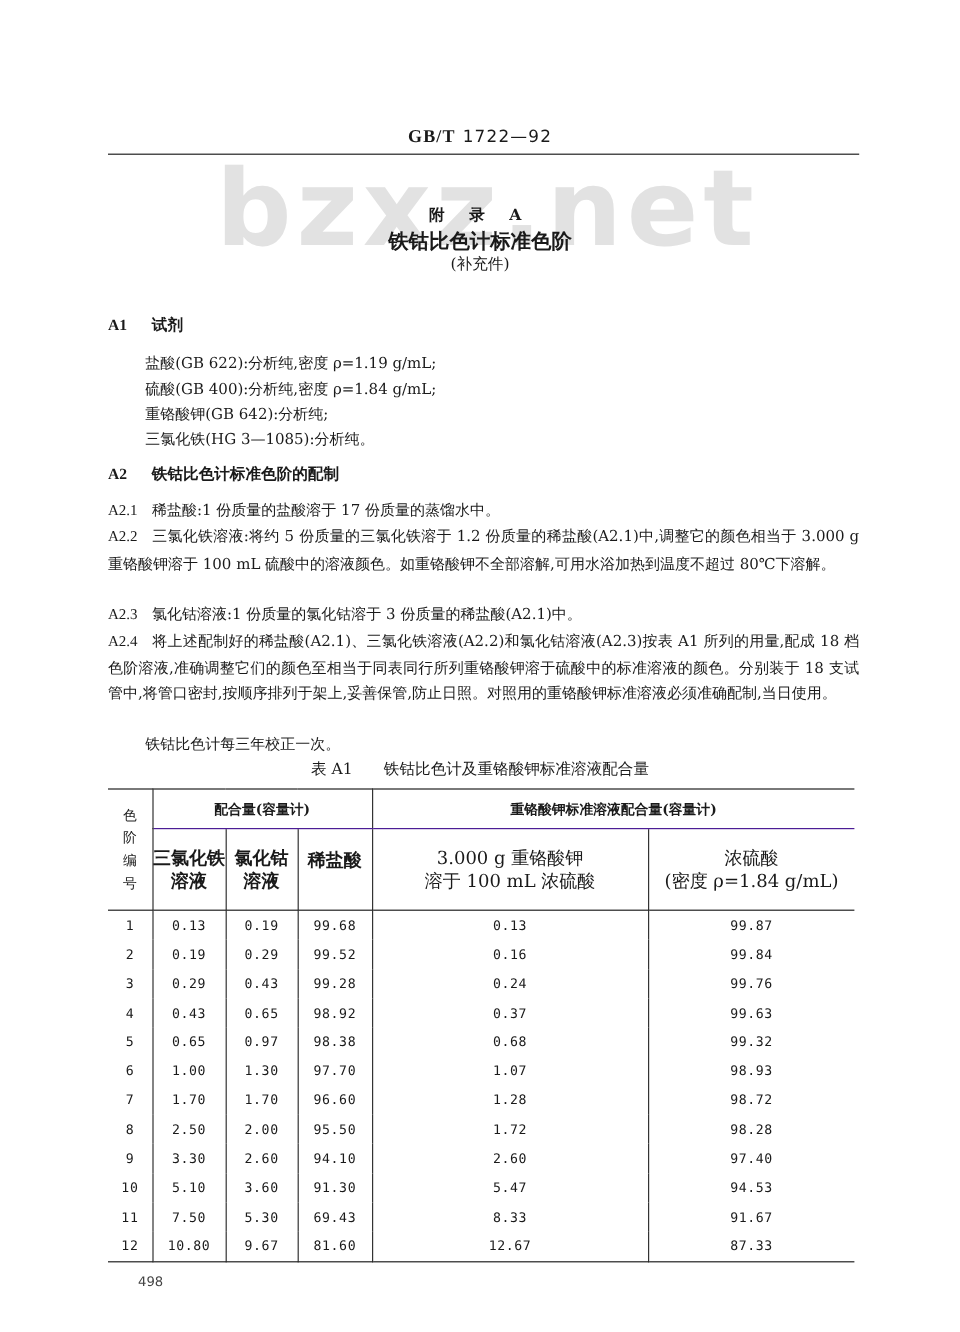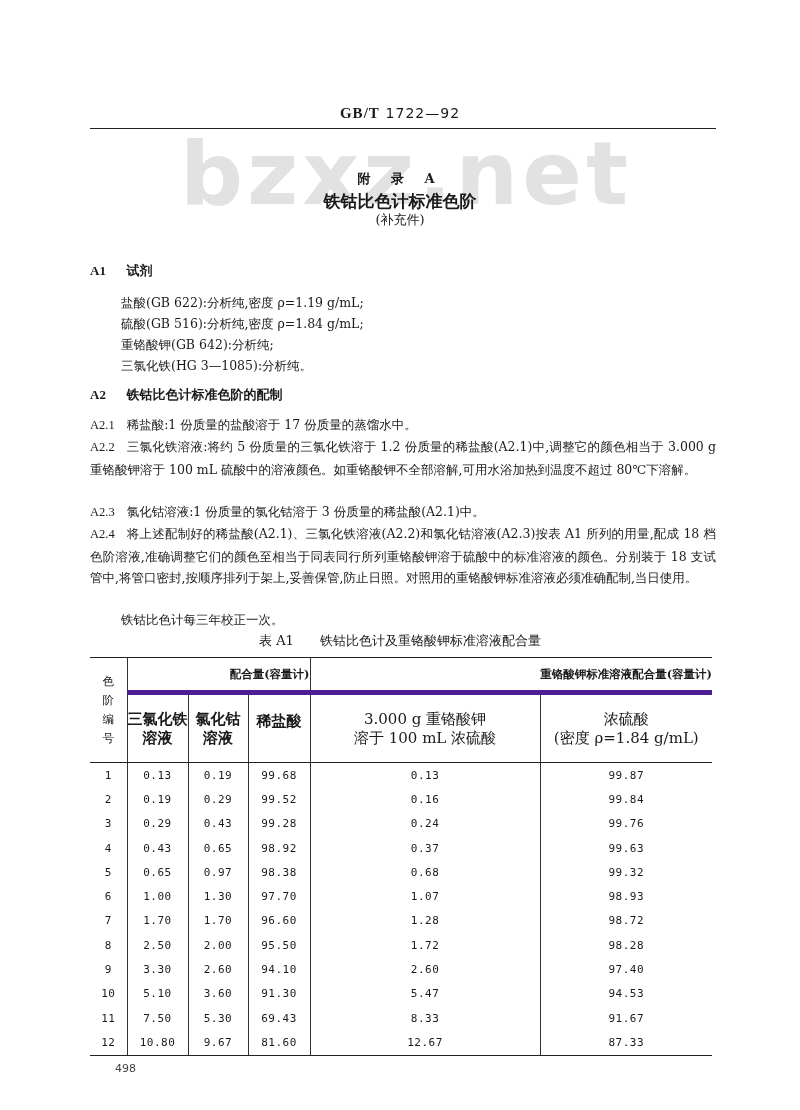--- a/index.html
+++ b/index.html
@@ -24,21 +24,21 @@
   .clause-no { font-family: "Liberation Serif", serif; margin-right: 12px; }
   .indent { left: 121px; font-family: Liberation Serif, serif; }
   .table-caption { left: 0; width: 800px; text-align: center; top: 632px; font-size: 13px; }
   .table-caption .cap-no { margin-right: 26px; }
 
   table.data { position: absolute; left: 90px; top: 657px; width: 622px; border-collapse: collapse;
                font-size: 11.5px; table-layout: fixed; }
   table.data td, table.data th { border-left: 1px solid #333; border-right: 1px solid #333;
                text-align: center; padding: 0; font-weight: normal; }
   table.data thead tr:first-child th { border-top: 1.8px solid #222; }
-  table.data th.hd-group { border-bottom: 5px solid #4c1d95; height: 32px; font-weight: bold; font-size: 11.5px; text-align: right; }
+  table.data th.hd-group { border-bottom: 1px solid #4c1d95; height: 32px; font-weight: bold; font-size: 11.5px; }
   table.data th.hd-col { height: 50px; border-bottom: 1.6px solid #222; line-height: 19px; font-size: 15px; }
   table.data th.hd-col.bold { font-weight: bold; }
   table.data th.hd-vert { border-left: none; border-bottom: 1.6px solid #222; line-height: 19px; font-weight: normal; }
   table.data td { height: 24.3px; font-family: "DejaVu Sans Mono", "Liberation Mono", monospace; font-size: 11px; letter-spacing: 0.5px; }
   table.data td.first { border-left: none; }
   table.data tr td:last-child, table.data tr th:last-child { border-right: none; }
   table.data tbody tr:last-child td { border-bottom: 1.6px solid #222; }
   .page-no { left: 115px; top: 1062px; font-size: 11px; color: #444; font-family: "DejaVu Sans", sans-serif; }
 </style>
 </head>
@@ -54,21 +54,21 @@
 
 <div class="abs center-line appx-a">附 录 A</div>
 <div class="abs center-line appx-title">铁钴比色计标准色阶</div>
 <div class="abs center-line appx-sub">(补充件)</div>
 
 <div class="abs sec" style="top:262px">
   <span class="no">A1</span>
   <span>试剂</span>
 </div>
 <div class="abs para reagent" style="top:292px">盐酸(GB 622):分析纯,密度 ρ=1.19 g/mL;</div>
-<div class="abs para reagent" style="top:313px">硫酸(GB 516):分析纯,密度 ρ=1.84 g/mL;</div>
+<div class="abs para reagent" style="top:313px">硫酸(GB 400):分析纯,密度 ρ=1.84 g/mL;</div>
 <div class="abs para reagent" style="top:334px">重铬酸钾(GB 642):分析纯;</div>
 <div class="abs para reagent" style="top:355px">三氯化铁(HG 3—1085):分析纯。</div>
 
 <div class="abs sec" style="top:386px">
   <span class="no">A2</span>
   <span>铁钴比色计标准色阶的配制</span>
 </div>
 
 <div class="abs para body-text" style="top:414px">
   <span class="clause-no">A2.1</span><span>稀盐酸:1 份质量的盐酸溶于 17 份质量的蒸馏水中。</span>

